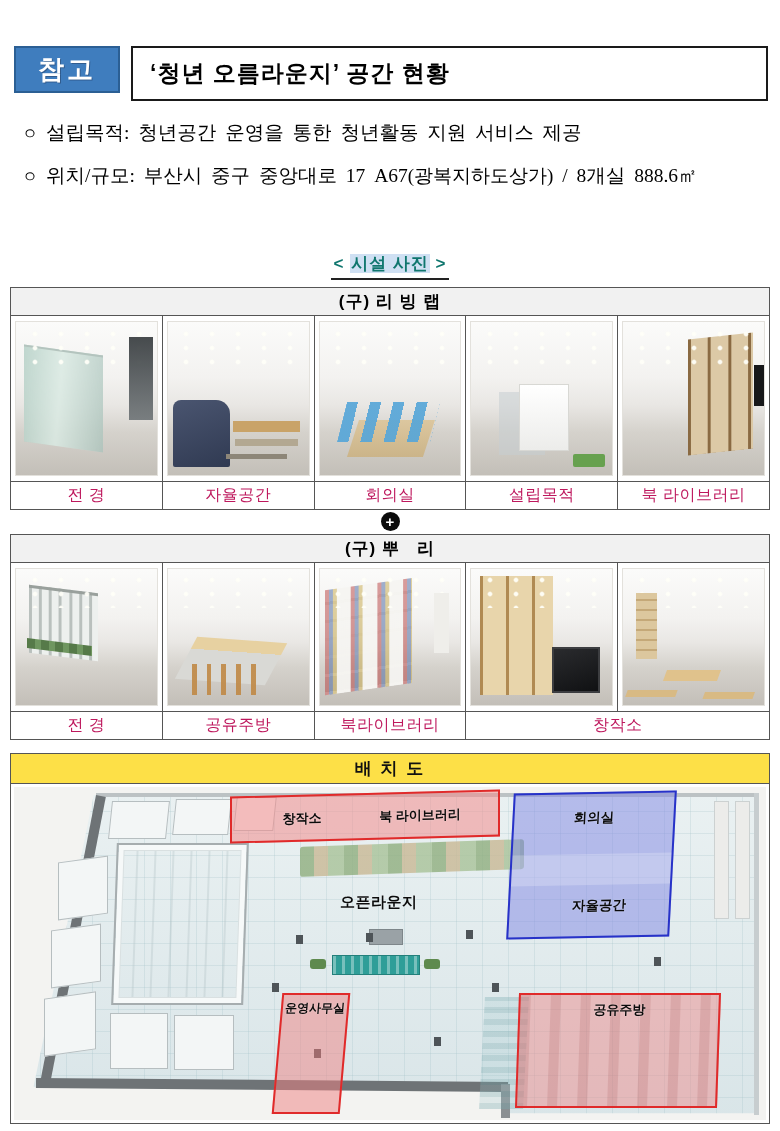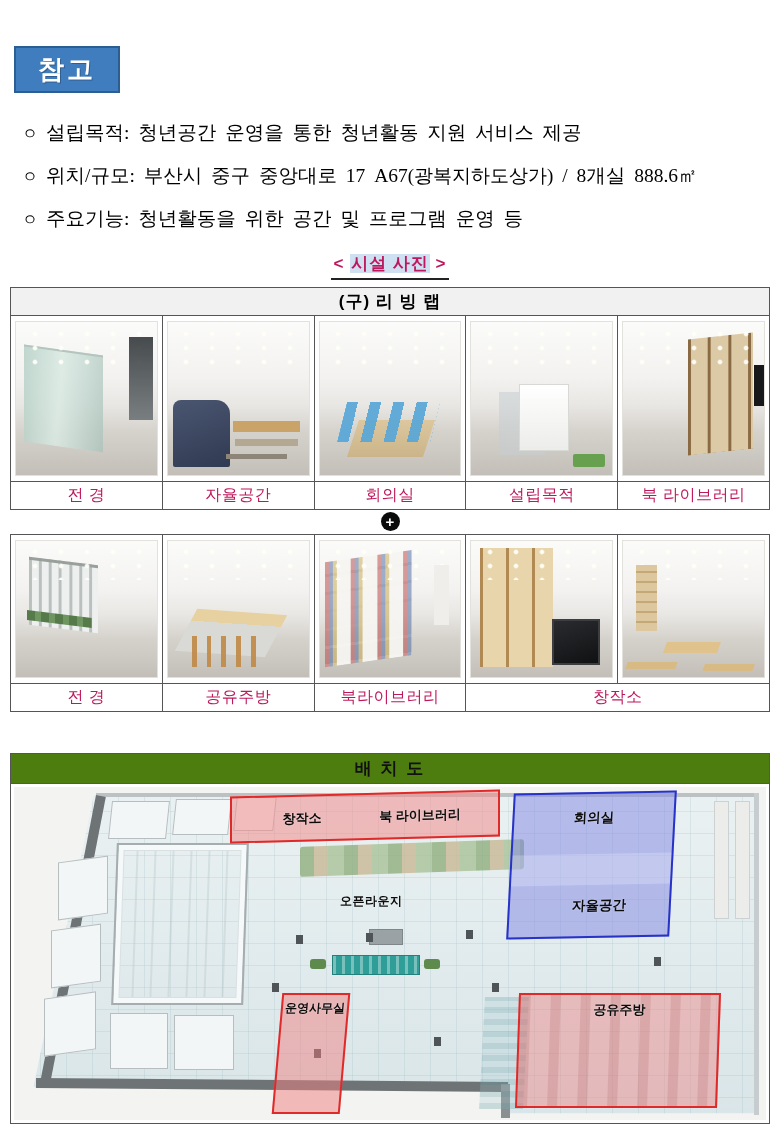--- a/index.html
+++ b/index.html
@@ -29,21 +29,21 @@
     font-family:"Liberation Serif", serif; font-size:19.5px; line-height:42px;
     color:#000; word-spacing:4px; white-space:nowrap;
   }
   .bullets .mk { display:inline-block; width:24px; font-size:16px; }
   .bullets .small { font-size:19px; }
 
   
   .sec { position:absolute; top:252px; left:0; width:780px; text-align:center; }
   .sec-inner {
     display:inline-block; border-bottom:2px solid #222; padding:0 2px 3px 2px;
-    font-size:17px; font-weight:800; letter-spacing:1px; color:#be185d;
+    font-size:17px; font-weight:800; letter-spacing:1px; color:#0f766e;
   }
   .sec-inner .hl { background:#cfe0f3; padding:0 1px; }
 
   
   table.fac { position:absolute; left:10px; width:760px; border-collapse:collapse; table-layout:fixed; background:#fff; }
   table.fac, table.fac th, table.fac td { border:1.4px solid #555; }
   table.fac th {
     background:#f1f1f1; height:28px; font-size:17px; font-weight:800;
     letter-spacing:1px; white-space:pre; color:#000;
   }
@@ -115,21 +115,21 @@
   .plus-wrap { position:absolute; top:512px; left:0; width:780px; text-align:center; }
   .plus {
     display:inline-flex; width:19px; height:19px; border-radius:50%; background:#0b0b0b;
     color:#fff; font-size:15px; font-weight:700; line-height:1;
     align-items:center; justify-content:center;
   }
 
   
   table.plan { position:absolute; left:10px; top:753px; width:760px; border-collapse:collapse; table-layout:fixed; }
   table.plan, table.plan th, table.plan td { border:1.4px solid #555; }
-  table.plan th { background:#4d7c0f; height:30px; font-size:17px; font-weight:800; letter-spacing:2px; white-space:pre; }
+  table.plan th { background:#fde047; height:30px; font-size:17px; font-weight:800; letter-spacing:2px; white-space:pre; }
   table.plan td { padding:3px; background:#fff; }
 
   .fp { position:relative; height:333px; background:#f3f3f1; overflow:hidden; }
   .fp-floor { position:absolute; inset:0;
     clip-path:polygon(10.6% 2.4%, 98.8% 2.4%, 98.8% 98%, 65.4% 98%, 65.4% 90%, 2.6% 90%);
     background-image:
       repeating-linear-gradient(90deg, rgba(150,185,192,.22) 0 1px, transparent 1px 26px),
       repeating-linear-gradient(0deg, rgba(150,185,192,.22) 0 1px, transparent 1px 22px),
       linear-gradient(180deg,#eaf1f2,#d9e5e8);
   }
@@ -193,35 +193,35 @@
 
   .fp-office { position:absolute; left:263px; top:206px; width:68px; height:121px;
     background:rgba(240,130,130,.5); border:2px solid #e02a2a; transform:skewX(-5deg); }
   .fp-office .fp-label { left:50%; top:5px; transform:translateX(-50%); font-size:12px; }
 
   .fp-kitchen { position:absolute; left:503px; top:206px; width:202px; height:115px;
     background:rgba(240,130,130,.45); border:2px solid #e02a2a; transform:skewX(-2deg);
     background-image:repeating-linear-gradient(90deg, rgba(150,60,60,.15) 0 10px, transparent 10px 30px); }
   .fp-kitchen .fp-label { left:50%; top:6px; transform:translateX(-50%); }
 
-  .fp-lounge { left:326px; top:106px; font-size:12px; letter-spacing:.5px; }
+  .fp-lounge { left:326px; top:106px; font-size:15px; letter-spacing:.5px; }
 </style>
 </head>
 <body>
 
 <div class="page">
 
   <div class="hdr">
     <div class="badge">참고</div>
+    <div class="title-box">‘청년 오름라운지’  공간 현황</div>
   </div>
 
   <ul class="bullets">
     <li><span class="mk">ㅇ</span><span>설립목적: 청년공간 운영을 통한 청년활동 지원 서비스 제공</span></li>
     <li><span class="mk">ㅇ</span><span>위치/규모: 부산시 중구 중앙대로 17 A67</span><span class="small">(광복지하도상가)</span><span> / 8개실 888.6㎡</span></li>
-    <li><span class="mk">ㅇ</span><span>주요기능: 청년활동을 위한 공간 및 프로그램 운영 등</span></li>
   </ul>
 
   <div class="sec">
     <span class="sec-inner"><span>&lt;</span> <span class="hl">시설 사진</span> <span>&gt;</span></span>
   </div>
 
   <table class="fac t1">
     <colgroup>
         <col style="width:20%">
         <col style="width:20%">
@@ -276,20 +276,23 @@
 
   <table class="fac t2">
     <colgroup>
         <col style="width:20%">
         <col style="width:20%">
         <col style="width:20%">
         <col style="width:20%">
         <col style="width:20%">
       </colgroup>
     <tbody>
+        <tr>
+          <th colspan="5">(구) 뿌   리</th>
+        </tr>
     <tr>
       <td class="pcell">
             <div class="photo p6">
               <i class="lights"></i>
             </div>
           </td>
       <td class="pcell">
             <div class="photo p7">
               <i class="lights"></i>
             </div>

